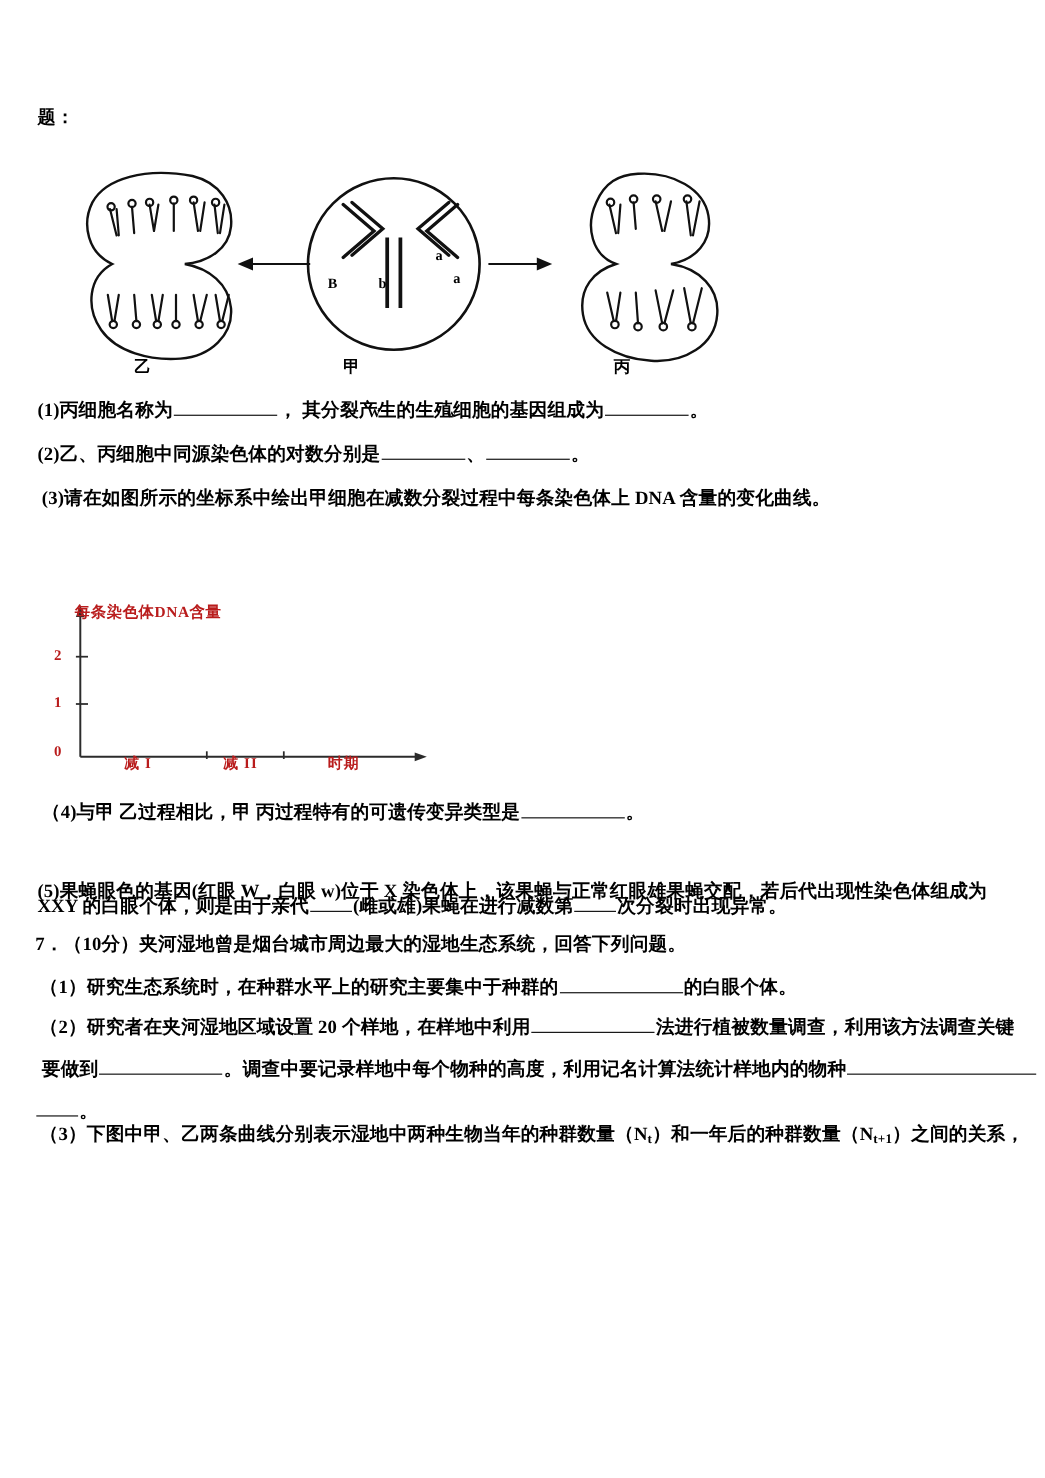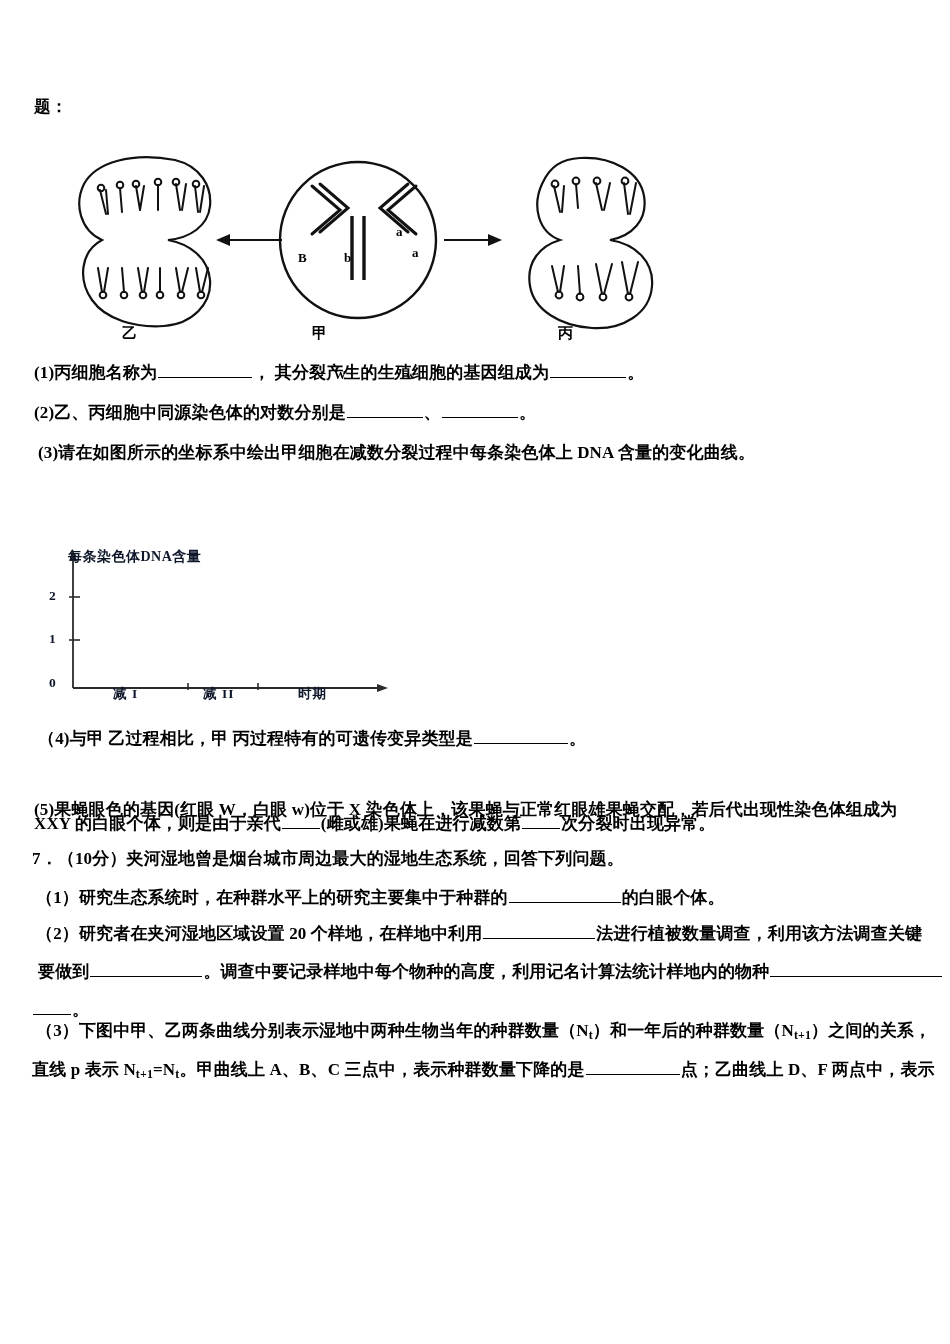--- a/index.html
+++ b/index.html
@@ -82,21 +82,21 @@
     top: 540px;
     width: 380px;
     height: 170px;
   }
   .chart svg { display: block; }
   .chart-txt {
     position: absolute;
     font-size: 13.5px;
     font-weight: 700;
     font-family: "Liberation Serif", serif;
-    color: #0f172a;
+    color: #b91c1c;
   }
   #ylabel  { left: 28px; top: 8px;  font-size: 14px; letter-spacing: 0.5px; }
   #ytick2  { left: 9px;  top: 48px; }
   #ytick1  { left: 9px;  top: 91px; }
   #ytick0  { left: 9px;  top: 135px; }
   #xt-a    { left: 73px;  top: 145px; letter-spacing: 1px; font-family: Liberation Serif, serif; }
   #xt-b    { left: 163px; top: 145px; letter-spacing: 1px; }
   #xt-c    { left: 258px; top: 145px; letter-spacing: 1px; }
 </style>
 </head>
@@ -286,18 +286,15 @@
   </div>
 
   <div class="qline" style="top:998px; left:32px;">
     <span class="blank" style="width:38px;"></span><span>。</span>
   </div>
 
   <div class="qline" style="top:1020px; left:36px;">
     <span>（3）</span><span>下图中甲、乙两条曲线分别表示湿地中两种生物当年的种群数量（N</span><sub>t</sub><span>）和一年后的种群数量（N</span><sub>t+1</sub><span>）之间的关系，</span>
   </div>
 
-  <div class="qline" style="top:1058px; left:32px;">
-    <span>直线 p 表示 N</span><sub>t+1</sub><span>=N</span><sub>t</sub><span>。甲曲线上 A、B、C 三点中，表示种群数量下降的是</span><span class="blank b-lg"></span><span>点；乙曲线上 D、F 两点中，表示</span>
-  </div>
 
 
 </div>
 
 </body></html>

